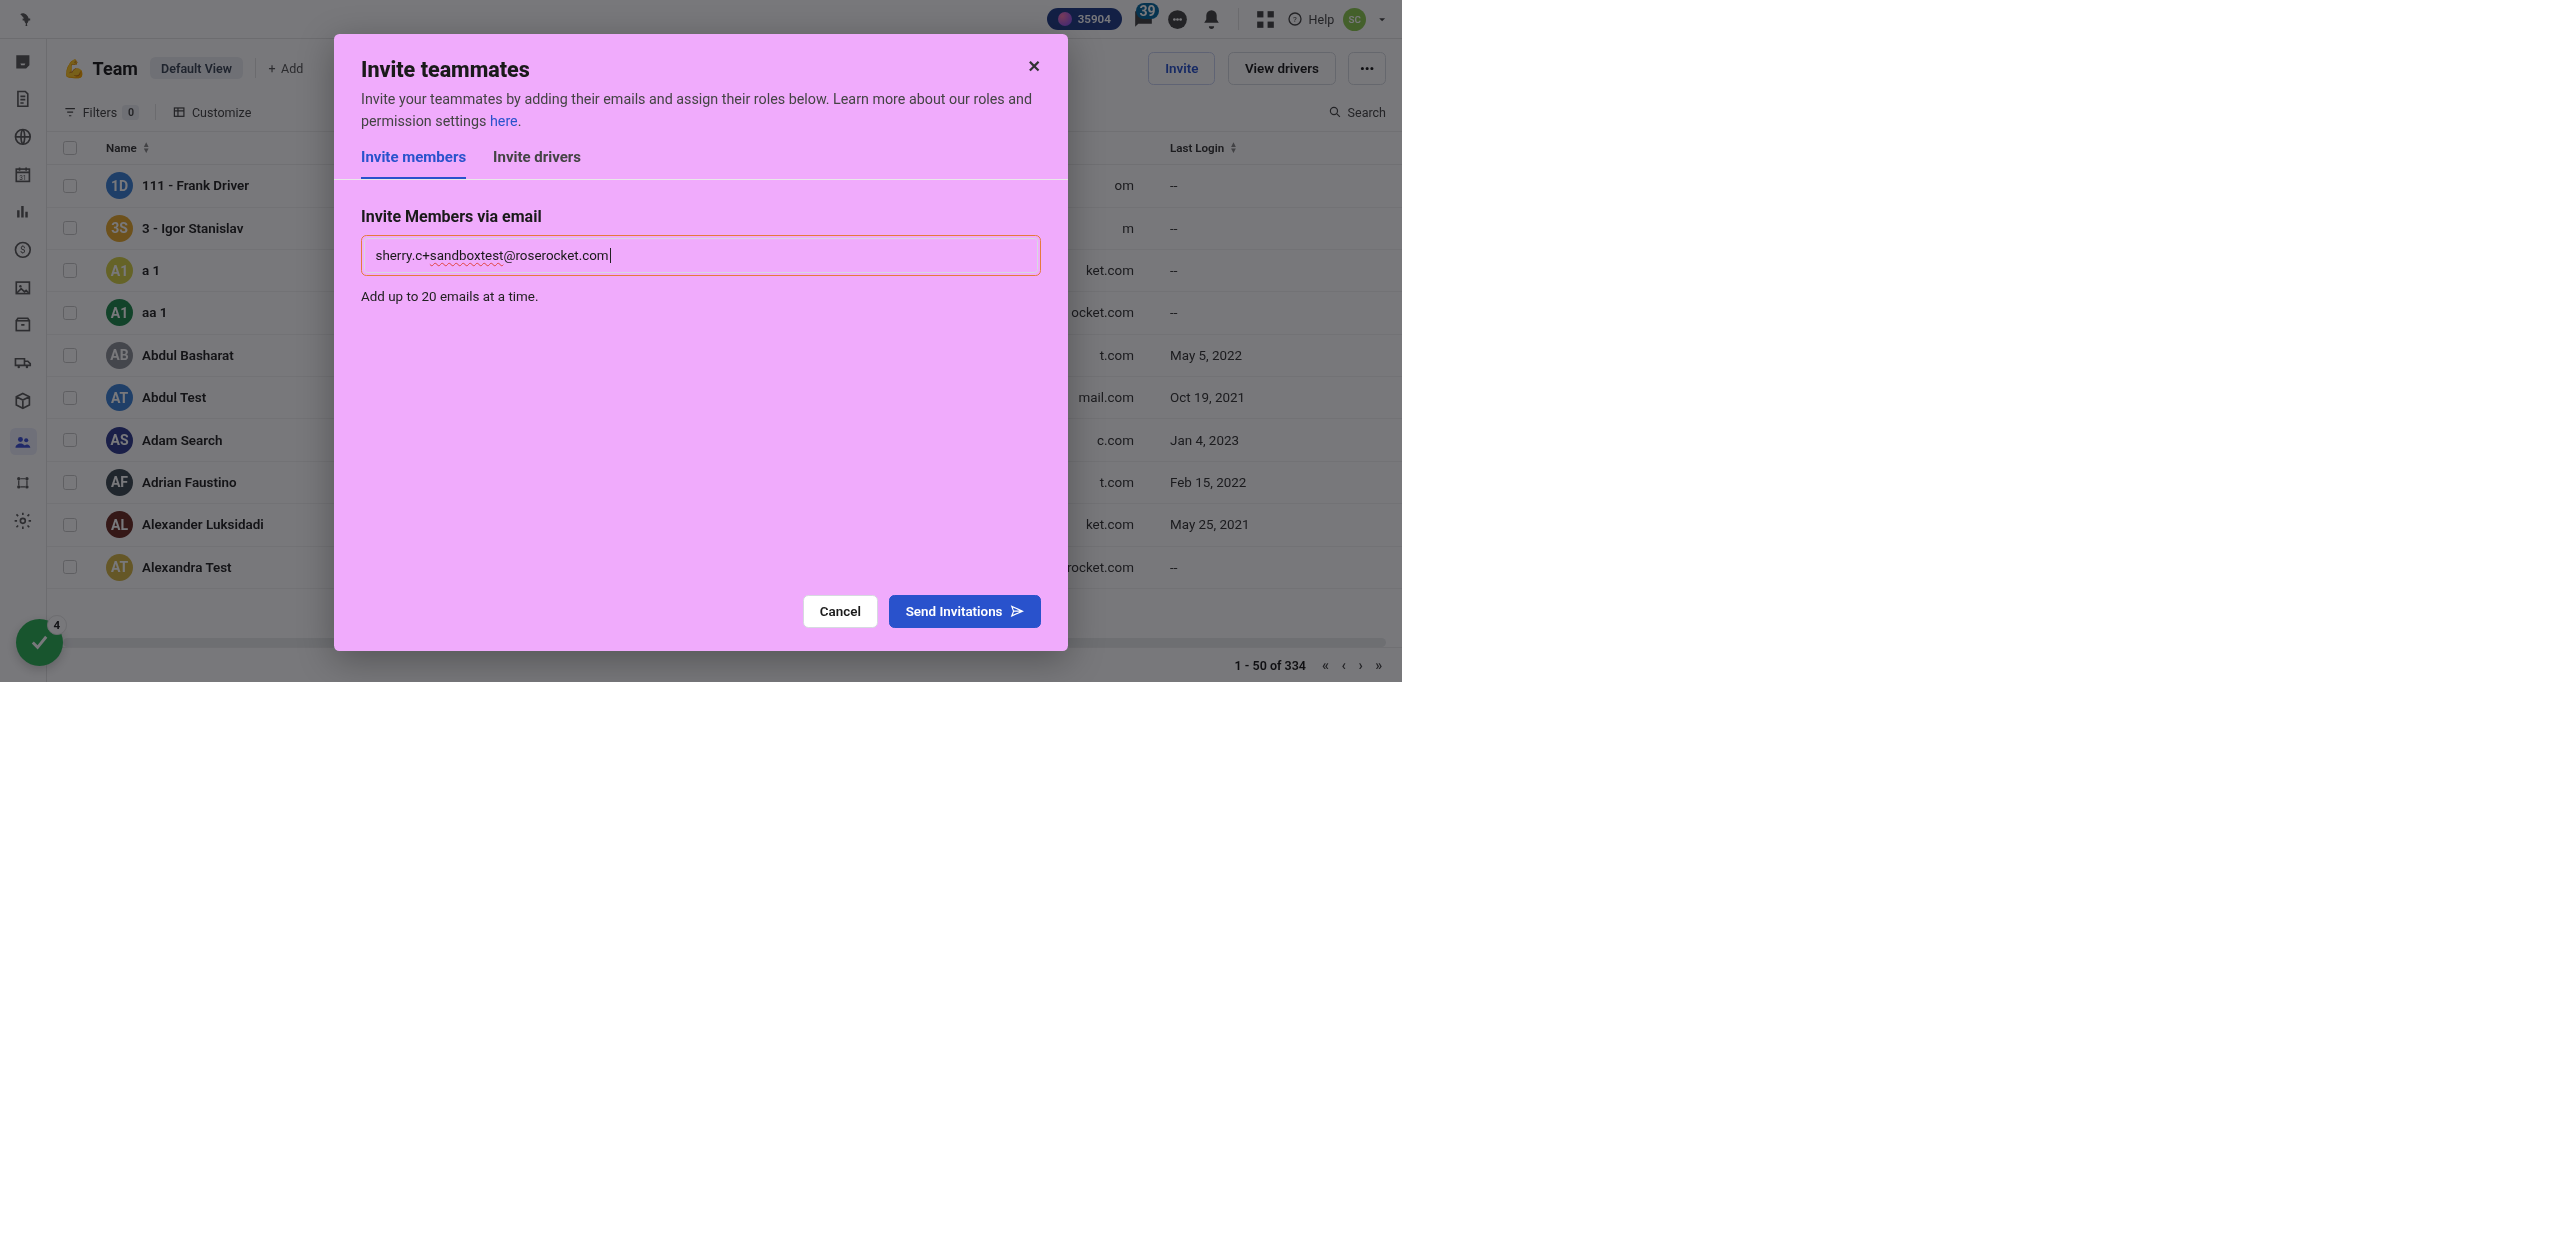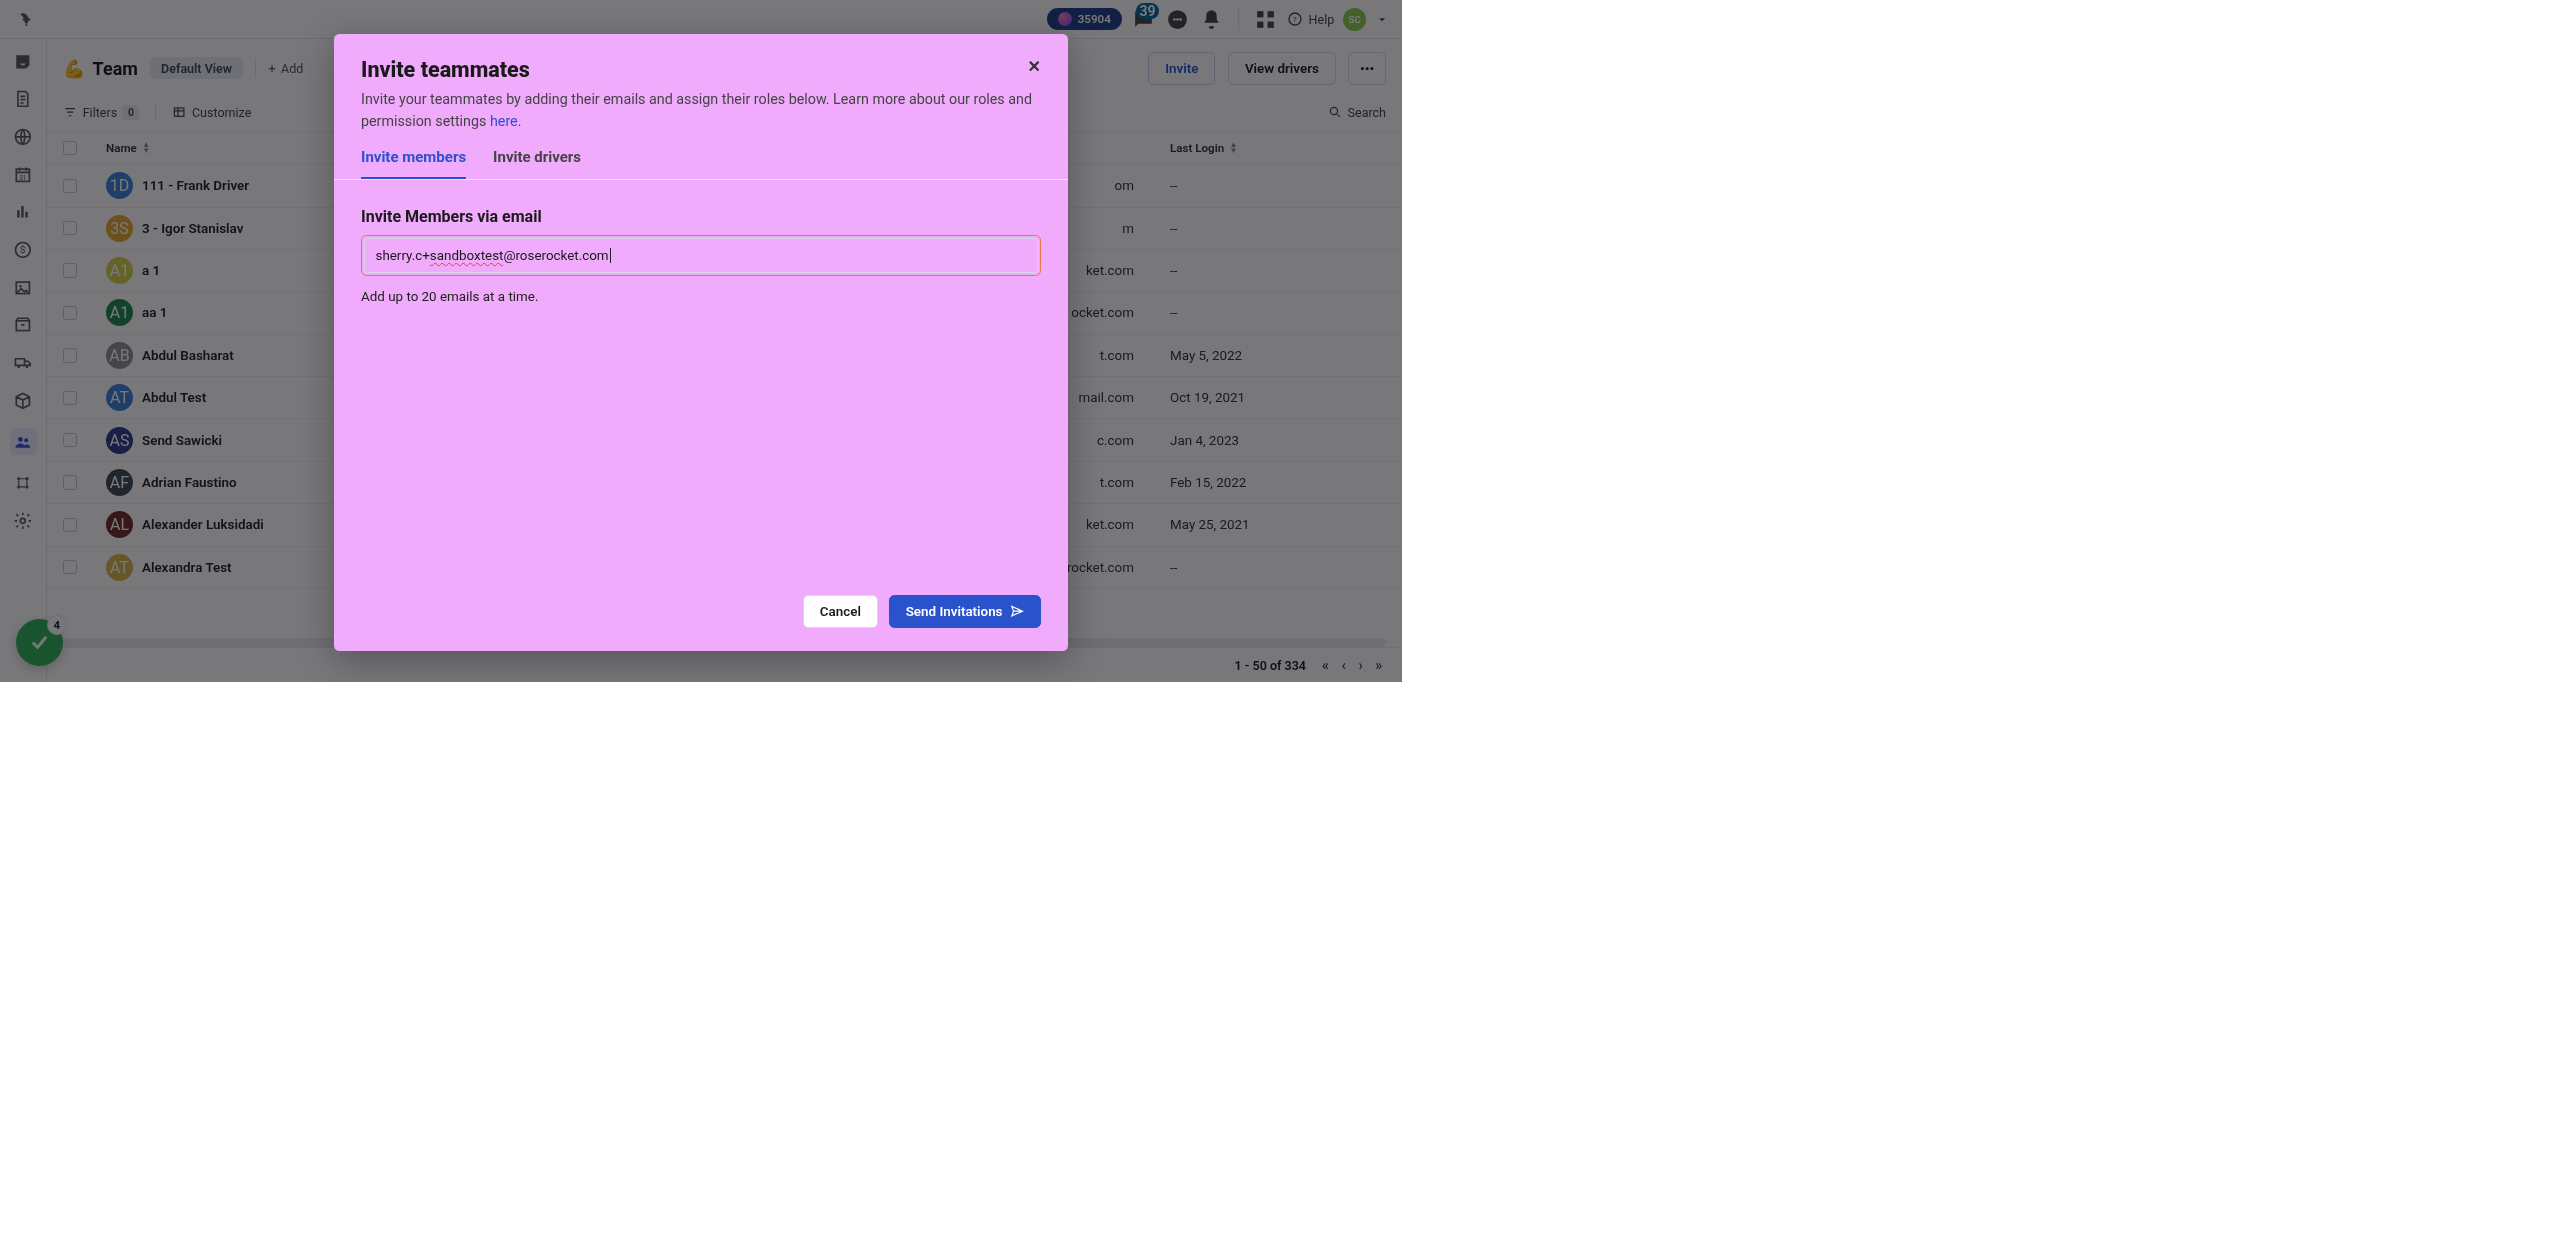--- a/index.html
+++ b/index.html
@@ -86,21 +86,21 @@
   .thead, .trow { display:grid; grid-template-columns: 43px 313px 125px 626px 188px; align-items:center; }
   .thead { font-size:11.6px; color:#333; padding:9px 16px; border-bottom:0.9px solid #eee; position:sticky; top:0; background:#fff; font-weight:600;}
   .th { display:flex; align-items:center; gap:5.4px;}
   .sort-caret { font-size:8px; color:#888; display:flex; flex-direction:column; line-height:0.7;}
   .trow { padding:7.2px 16px; border-bottom:0.9px solid #f1f1f1; font-size:13.4px;}
   .chk { width:14.3px; height:14.3px; border:1.3px solid #c7c7c7; border-radius:2.7px; cursor:pointer;}
   .name-cell { display:flex; align-items:center; gap:9px; font-weight:600; color:#222;}
   .name-cell .ava {
     width:27px; height:27px; border-radius:50%;
     display:flex; align-items:center; justify-content:center;
-    font-size:16px; font-weight:400; color:#fff;
+    font-size:14px; font-weight:700; color:#fff;
   }
   .status-pill {
     border:0.9px solid; border-radius:4.5px; padding:2.7px 9px; font-size:11.6px; font-weight:600;
     display:inline-block;
   }
   .status-inactive { border-color:#e7a3a0; color:#b13c3a; background:#fdeceb;}
   .status-active { border-color:#c5cdd6; color:#3b4656; background:#f3f5f8;}
   .email-cell { color:#333; text-align:right; padding-right:36px;}
   .login-cell { color:#333;}
 
@@ -452,21 +452,21 @@
     <div><span class="status-pill status-active">Active</span></div>
     <div class="email-cell">mail.com</div>
     <div class="login-cell">Oct 19, 2021</div>
   </div>
           <div class="trow">
     <div>
               <div class="chk"></div>
             </div>
     <div class="name-cell">
       <div class="ava" style="background:#2f3a8f">AS</div>
-      <span>Send Sawicki</span>
+      <span>Adam Search</span>
     </div>
     <div><span class="status-pill status-active">Active</span></div>
     <div class="email-cell">c.com</div>
     <div class="login-cell">Jan 4, 2023</div>
   </div>
           <div class="trow">
     <div>
               <div class="chk"></div>
             </div>
     <div class="name-cell">

